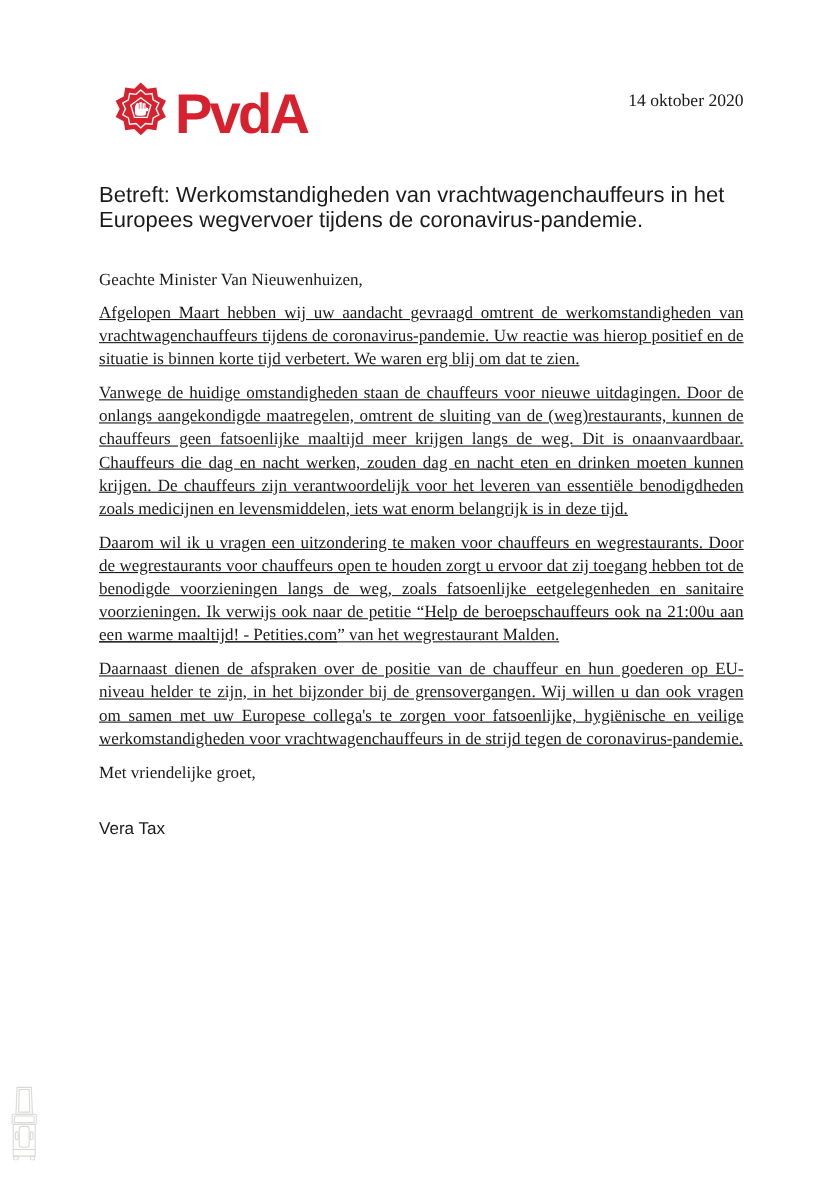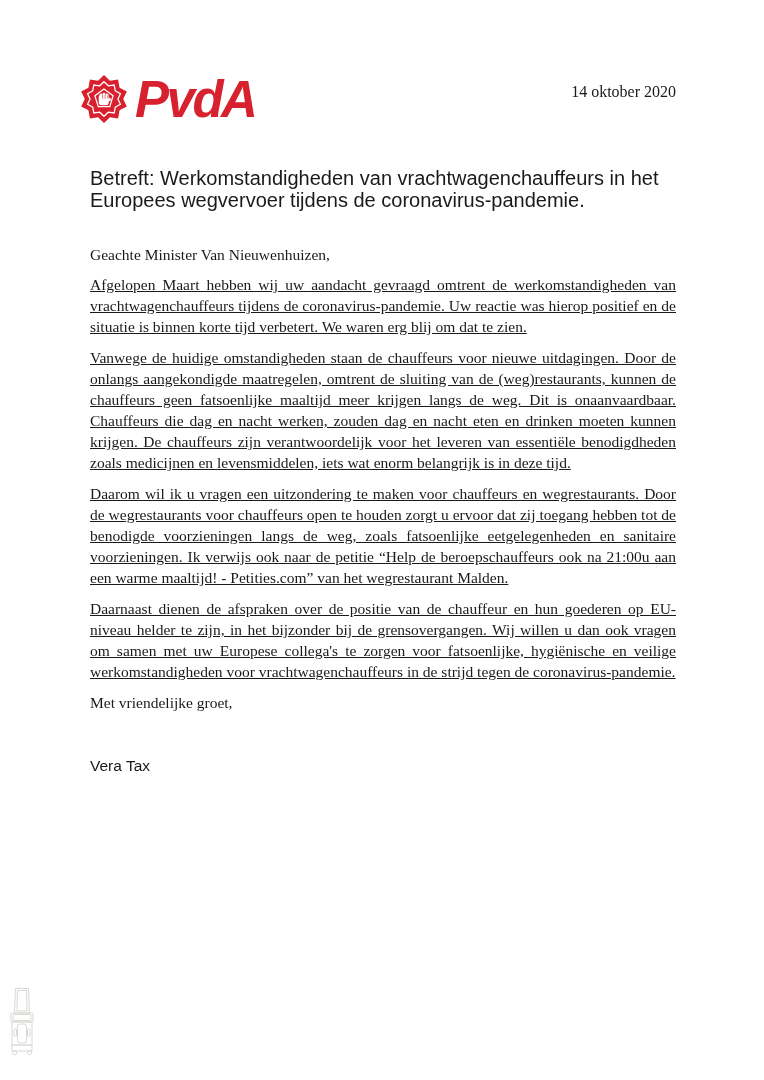--- a/index.html
+++ b/index.html
@@ -6,24 +6,23 @@
   * { margin: 0; padding: 0; box-sizing: border-box; }
   html, body { background: #ffffff; }
   body {
     width: 764px; height: 1080px;
     position: relative;
     font-family: "Liberation Serif", serif;
     color: var(--ink);
     overflow: hidden;
   }
   .letterhead-logo {
-    position: absolute; left: 80px; top: 70px;
-    display: flex; align-items: center;
+    position: absolute; left: 104px; top: 70px;
+    display: flex; align-items: flex-end;
     color: var(--brand);
-    font-style: italic;
   }
   .rose { width: 48px; height: 58px; display: block; }
   .logo-text {
     font-family: "Liberation Sans", sans-serif;
     font-weight: 700;
     font-size: 51px;
     line-height: 48px;
     letter-spacing: -2.5px;
     color: var(--brand);
     margin-left: 7px;
@@ -58,21 +57,21 @@
   .petition-link {
     text-decoration: underline;
     color: inherit;
     cursor: pointer;
   }
   .closing {
     font-size: 15.5px;
     line-height: 21px;
   }
   .signature {
-    margin-top: 44px;
+    margin-top: 32px;
     font-family: "Liberation Sans", sans-serif;
     font-size: 15.5px;
     line-height: 17.5px;
   }
   .truck-watermark {
     position: absolute; left: 8px; top: 987px;
     width: 28px; height: 68px;
     color: #d9d9d5;
   }
 </style>

